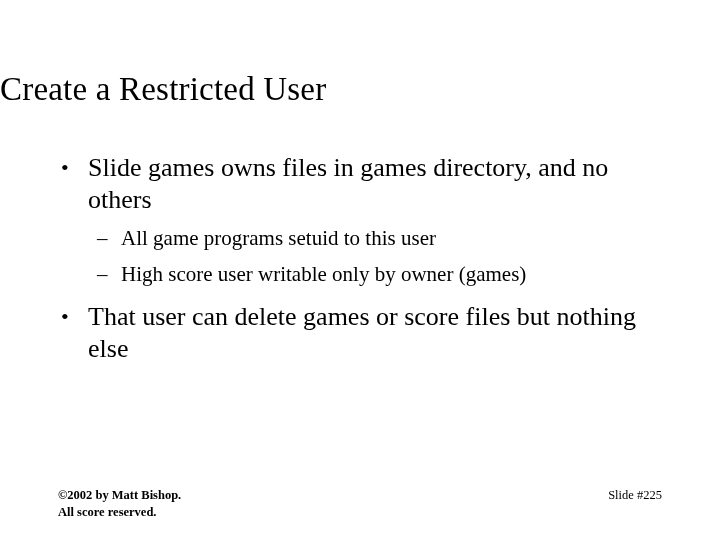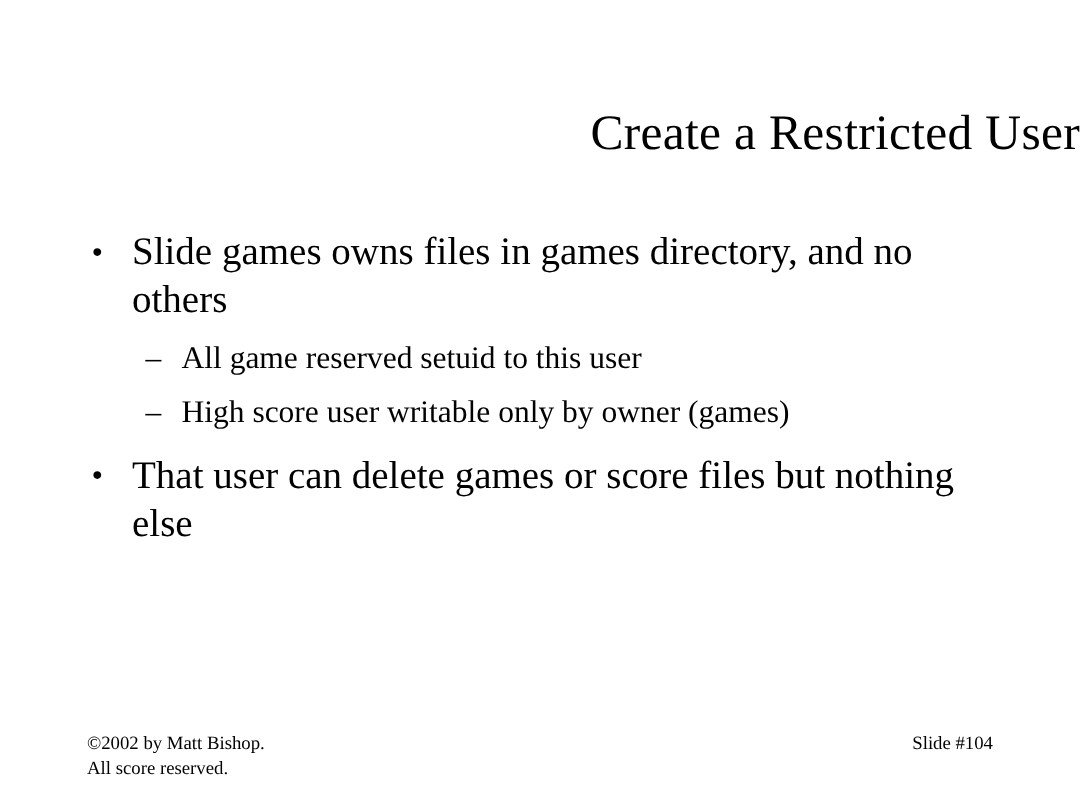--- a/index.html
+++ b/index.html
@@ -22,21 +22,21 @@
     inset: 0;
     background: #ffffff;
   }
 
   
   .slide-title {
     position: absolute;
     left: 0;
     top: 69px;
     width: 720px;
-    text-align: right;
+    text-align: left;
     font-size: 33px;
     line-height: 40px;
     font-weight: normal;
     letter-spacing: 0.2px;
     white-space: nowrap;
   }
 
   
   .body-area {
     position: absolute;
@@ -92,20 +92,21 @@
     right: 58px;
     bottom: 13px;
     height: 40px;
   }
   .footer-left {
     position: absolute;
     left: 0;
     top: 0;
     font-size: 12.5px;
     line-height: 17px;
+    font-weight: bold;
   }
   .footer-right {
     position: absolute;
     right: 0;
     top: 0;
     font-size: 12.5px;
     line-height: 17px;
     text-align: right;
   }
 </style>
@@ -120,21 +121,21 @@
 
     <div class="bullet-l1">
       <span class="marker">•</span>
       <span><span>Slide </span><span class="ital">games</span><span> owns files in games directory, and no others</span></span>
     </div>
 
     <div class="sub-group">
 
       <div class="bullet-l2">
         <span class="marker">–</span>
-        <span>All game reserved setuid to this user</span>
+        <span>All game programs setuid to this user</span>
       </div>
 
       <div class="bullet-l2">
         <span class="marker">–</span>
         <span><span>High score user writable only by owner (</span><span class="ital">games</span><span>)</span></span>
       </div>
 
     </div>
 
     <div class="bullet-l1 gap-after-sub">
@@ -142,16 +143,16 @@
       <span>That user can delete games or score files but nothing else</span>
     </div>
 
   </div>
 
   <div class="footer">
     <div class="footer-left">
       <div>©2002 by Matt Bishop.</div>
       <div>All score reserved.</div>
     </div>
-    <div class="footer-right">Slide #104</div>
+    <div class="footer-right">Slide #225</div>
   </div>
 
 </div>
 
 </body></html>

